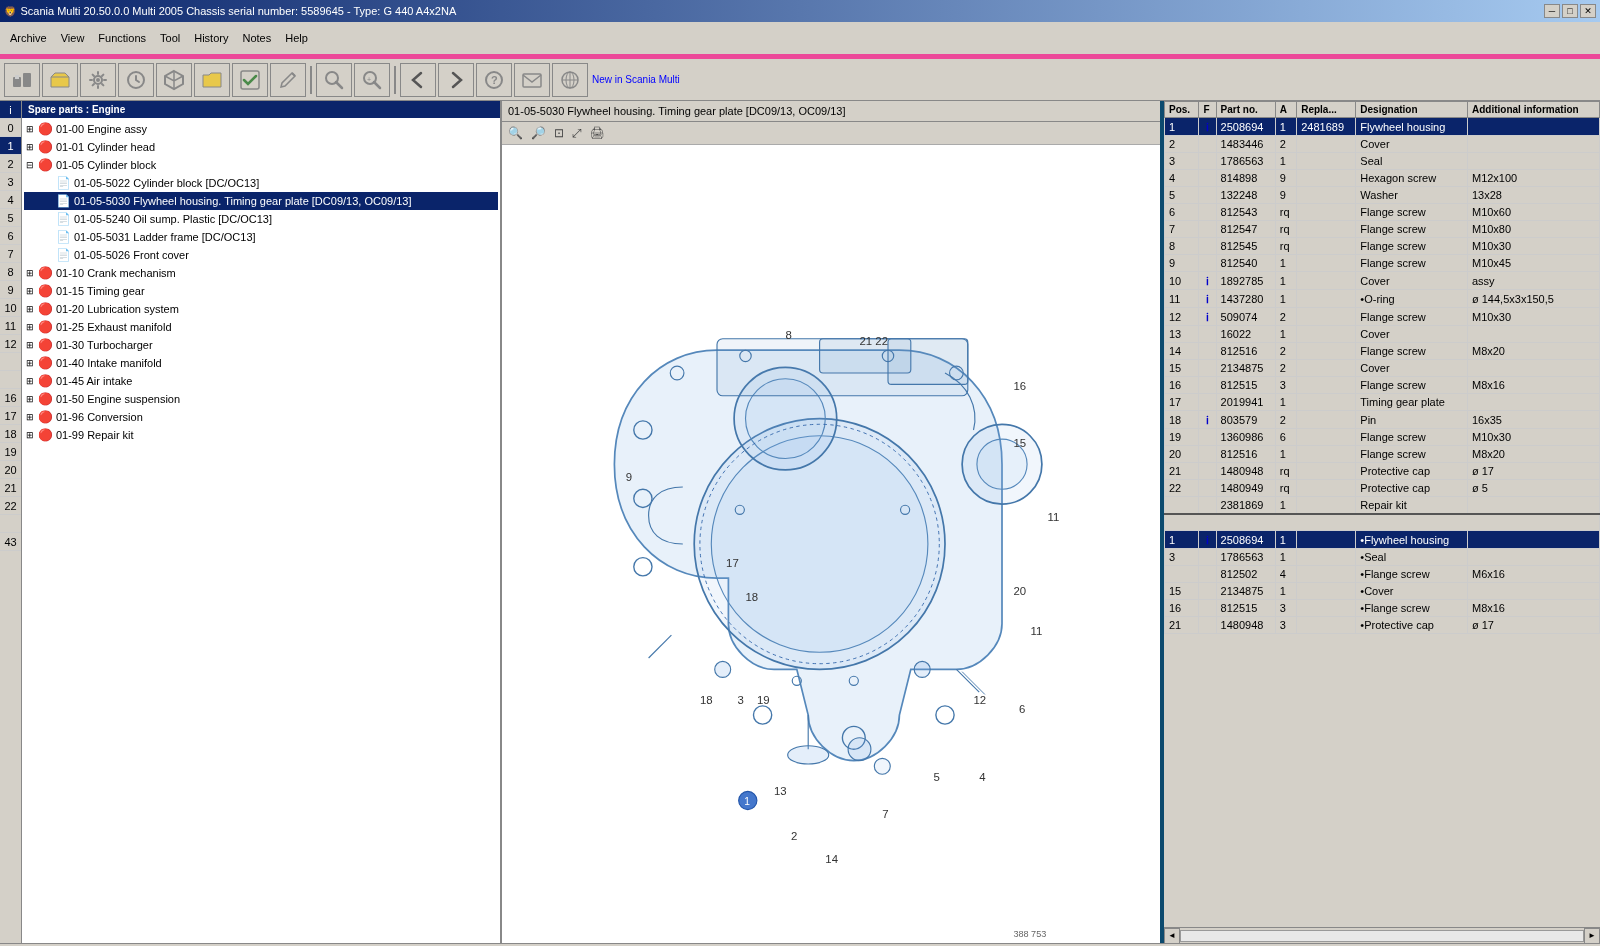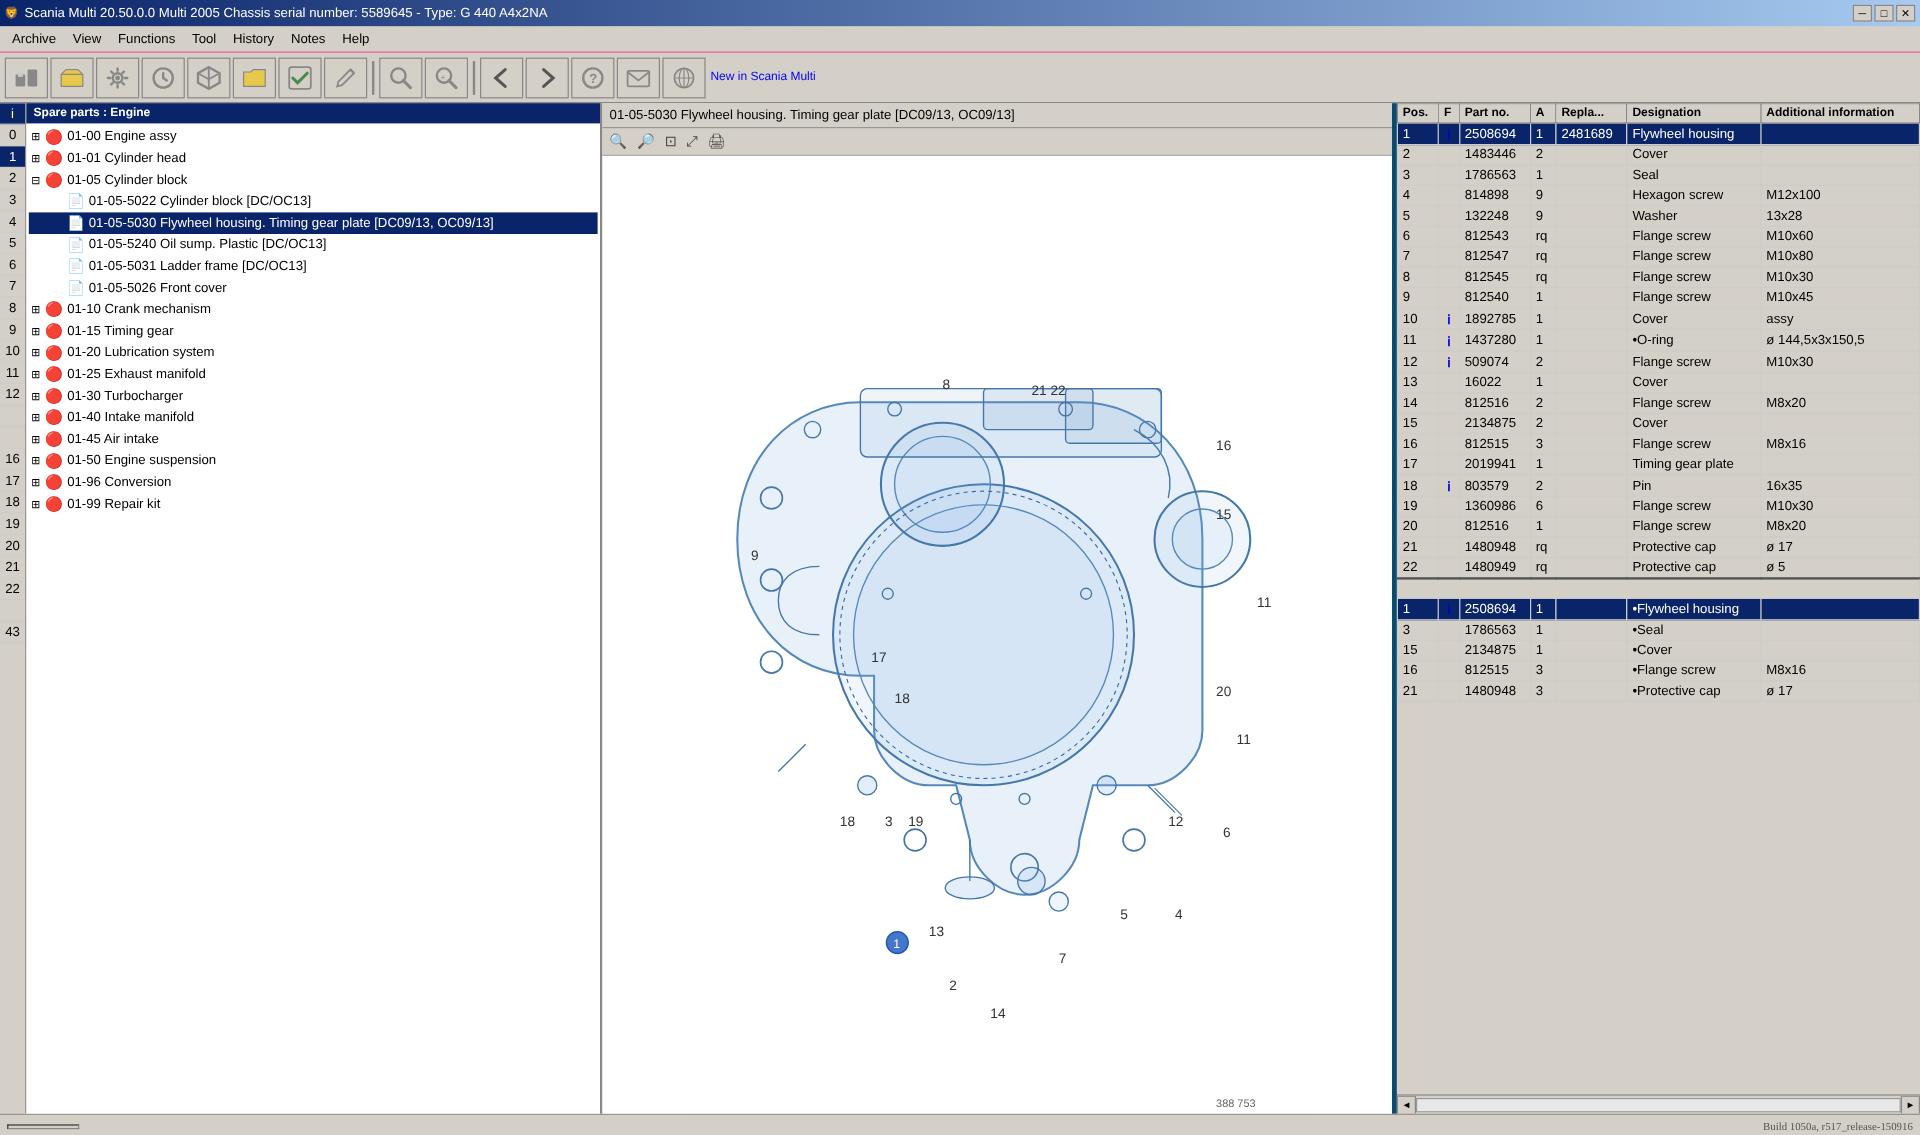--- a/index.html
+++ b/index.html
@@ -24,24 +24,24 @@
       border: 1px solid #888;
       cursor: pointer;
       font-size: 9px;
       display: flex; align-items: center; justify-content: center;
       color: #000;
     }
 
     
     .menu-bar {
       background: #d4d0c8;
-      height: 22px;
+      height: 37px;
       display: flex;
       align-items: center;
-      border-bottom: 1px solid #ec4899;
+      border-bottom: 5px solid #ec4899;
       padding: 0 4px;
       gap: 2px;
     }
     .menu-item {
       padding: 2px 6px;
       cursor: pointer;
       font-size: 11px;
       color: #000;
     }
 
@@ -807,39 +807,57 @@
             <tr>
               <td>22</td>
               <td class="info-icon"></td>
               <td>1480949</td>
               <td>rq</td>
               <td></td>
               <td>Protective cap</td>
               <td>ø 5</td>
             </tr>
             <tr>
+              <td></td>
+              <td class="info-icon"></td>
+              <td>2381869</td>
+              <td>1</td>
+              <td></td>
+              <td>Repair kit</td>
+              <td></td>
+            </tr>
+            <tr>
               <td colspan="7" style="border-top: 2px solid rgb(85, 85, 85); padding: 0px;"></td>
             </tr>
             <tr class="selected-row-2">
               <td>1</td>
               <td class="info-icon"><span style="color:#0000cc;font-weight:bold;font-size:11px;">ℹ</span></td>
               <td>2508694</td>
               <td>1</td>
               <td></td>
               <td>•Flywheel housing</td>
               <td></td>
             </tr>
             <tr>
               <td>3</td>
               <td class="info-icon"></td>
               <td>1786563</td>
               <td>1</td>
               <td></td>
               <td>•Seal</td>
               <td></td>
+            </tr>
+            <tr>
+              <td></td>
+              <td class="info-icon"></td>
+              <td>812502</td>
+              <td>4</td>
+              <td></td>
+              <td>•Flange screw</td>
+              <td>M6x16</td>
             </tr>
             <tr>
               <td>15</td>
               <td class="info-icon"></td>
               <td>2134875</td>
               <td>1</td>
               <td></td>
               <td>•Cover</td>
               <td></td>
             </tr>

